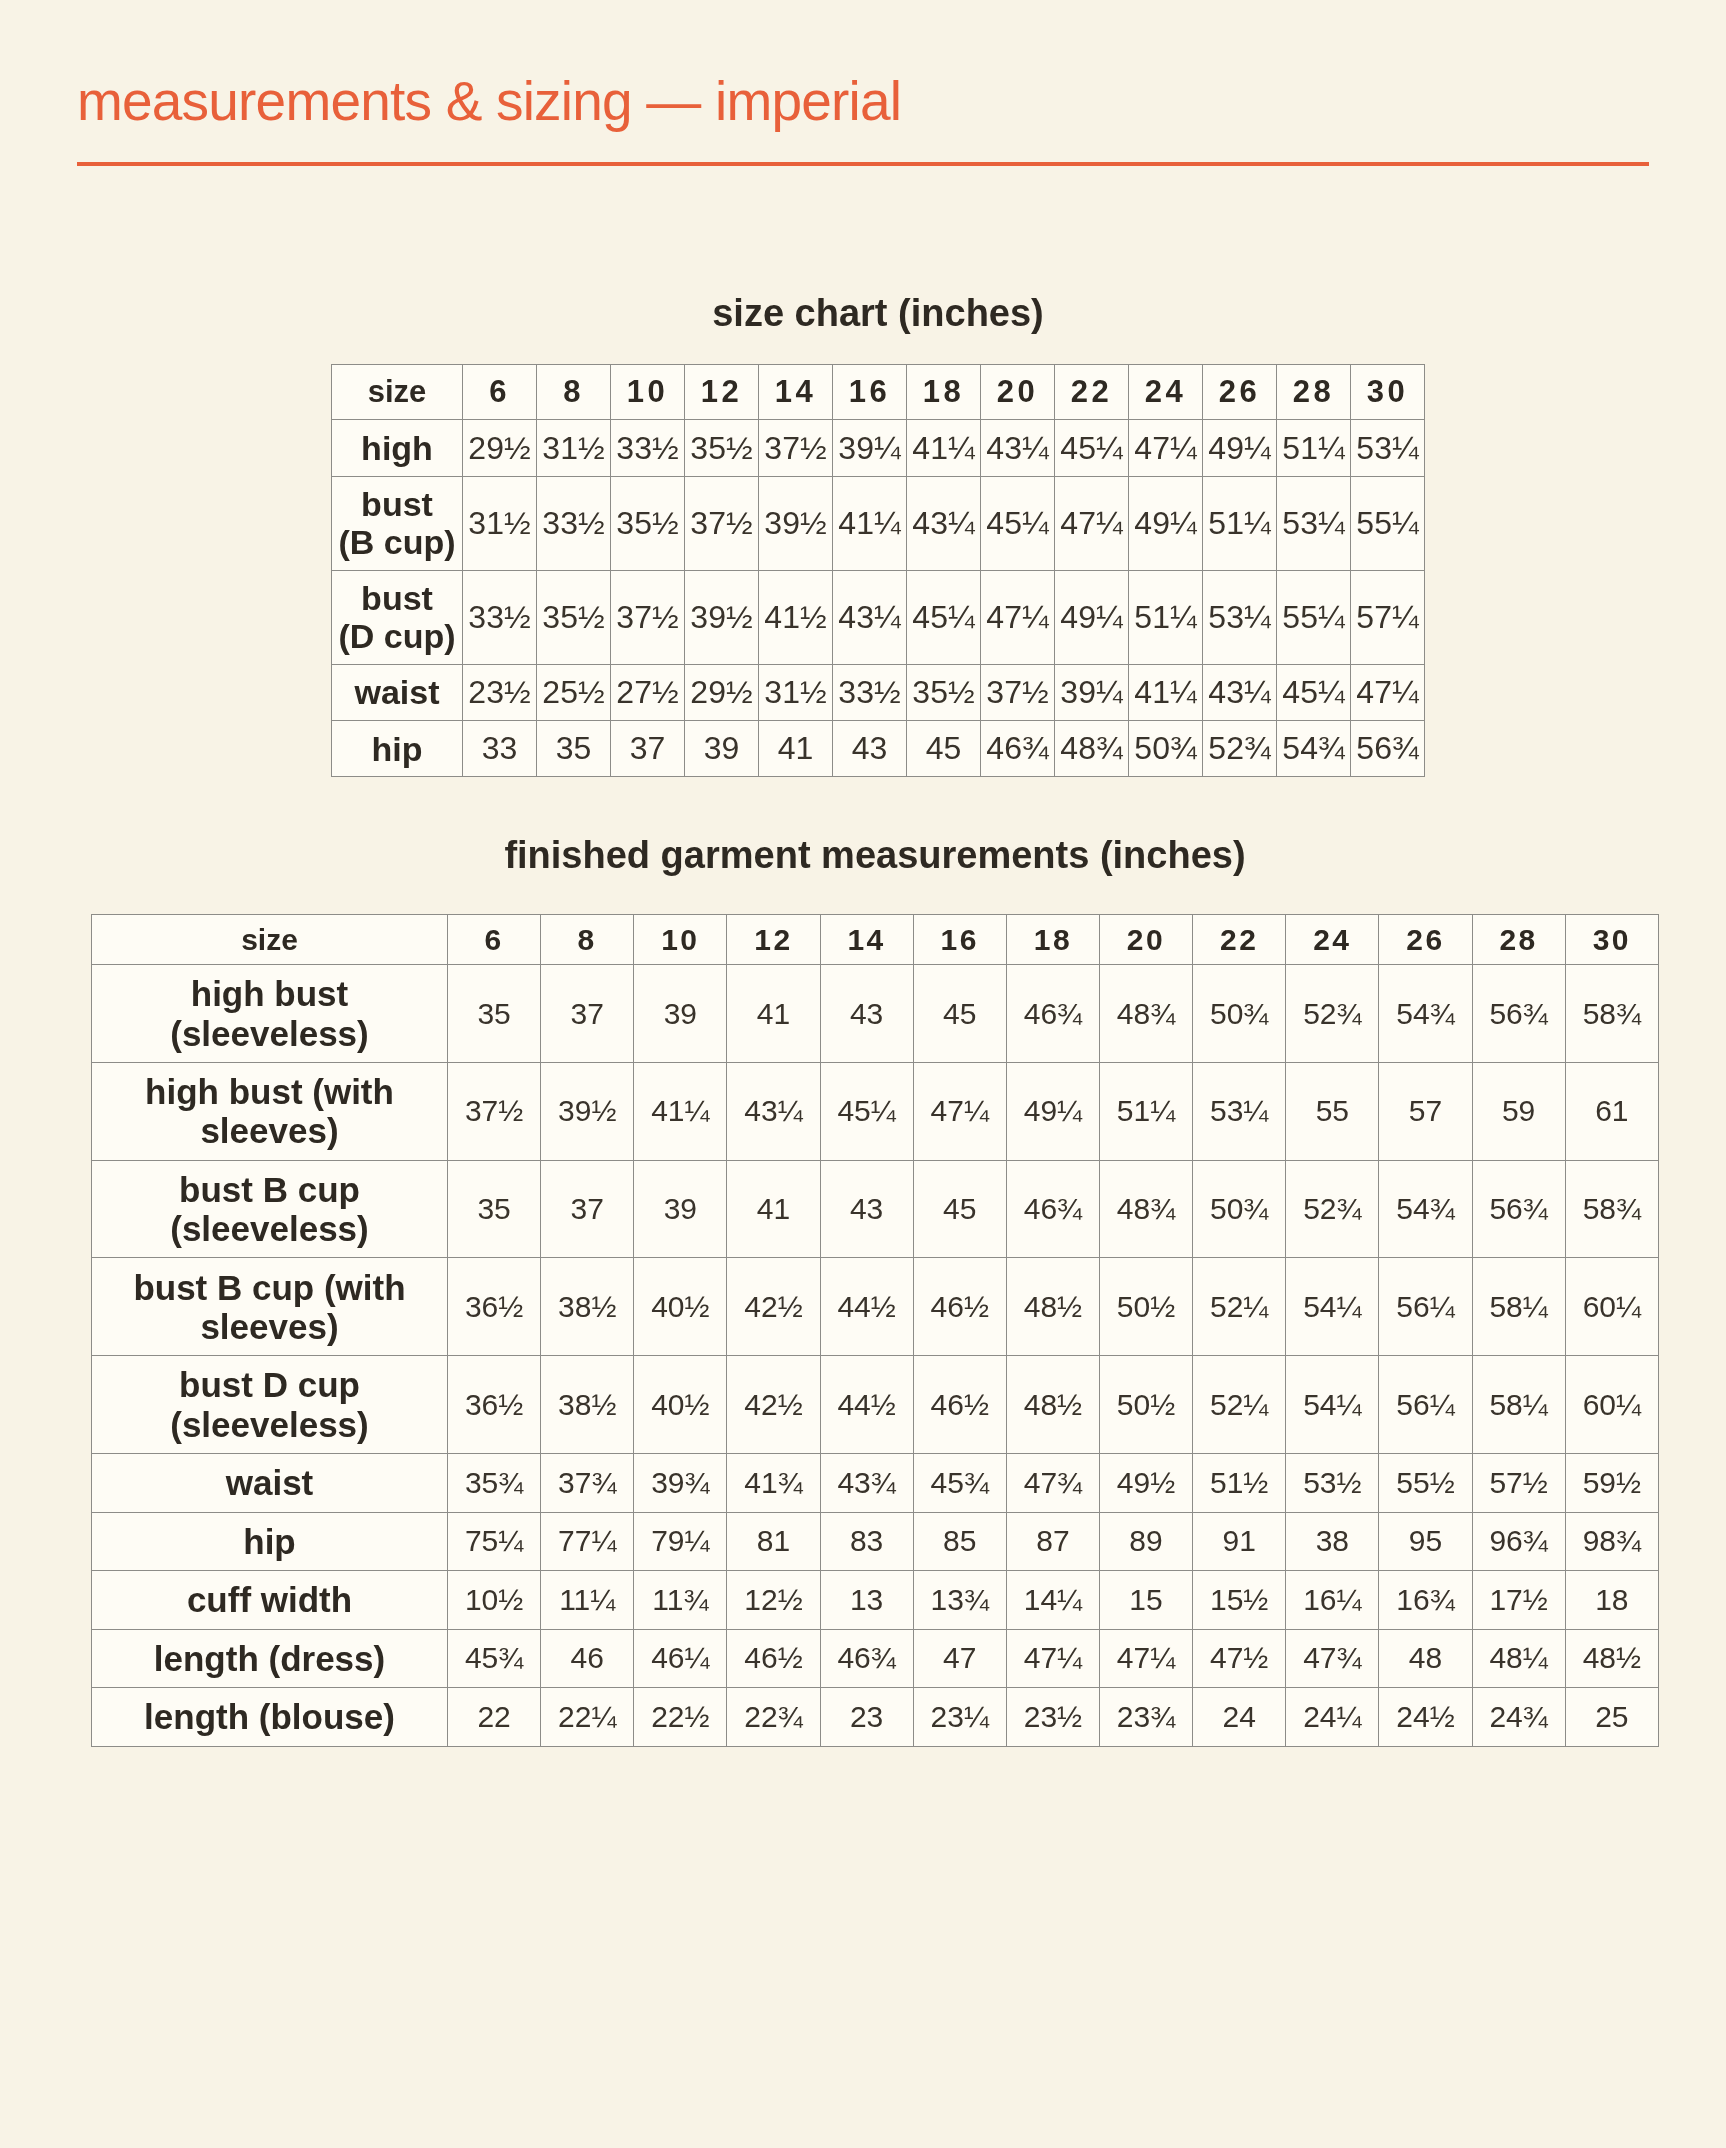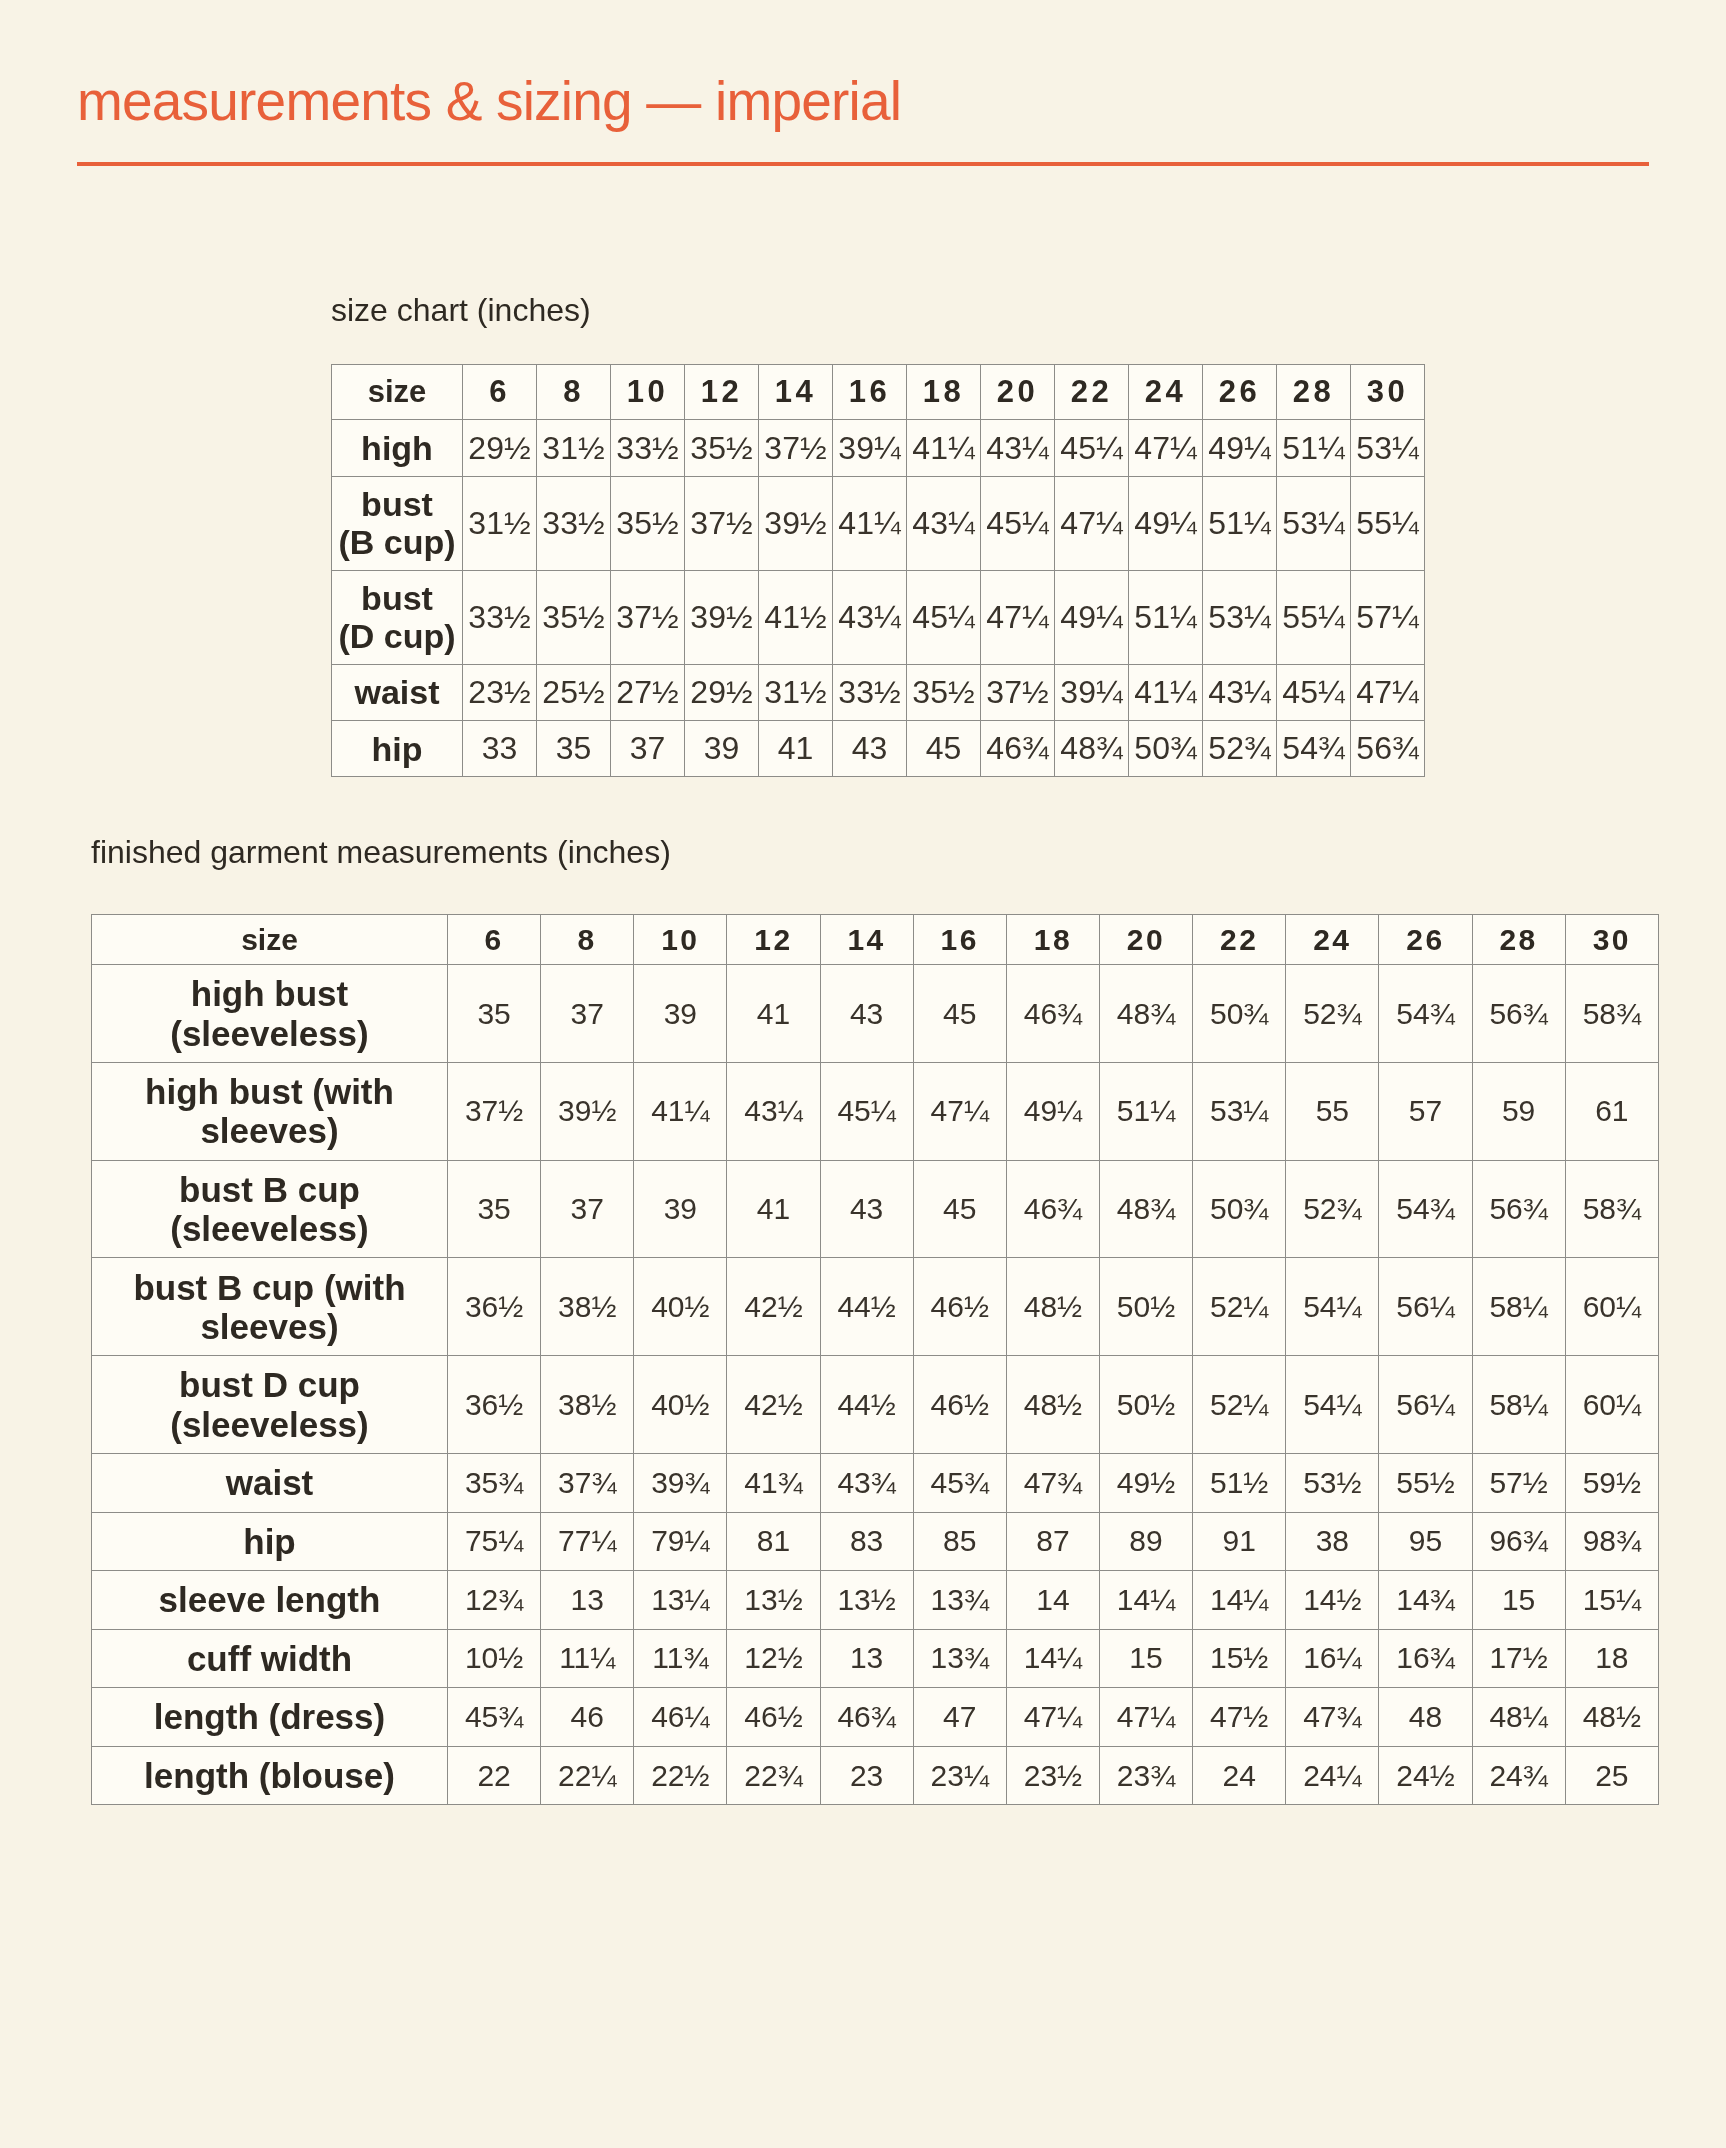--- a/index.html
+++ b/index.html
@@ -20,22 +20,22 @@
   .page-title{
     position:absolute;left:77px;top:69px;
     font-size:55px;font-weight:400;letter-spacing:-0.8px;
     color:var(--accent);
   }
   .title-rule{
     position:absolute;left:77px;top:162px;width:1572px;height:4.2px;
     background:var(--accent);
   }
   .section-title{
-    position:absolute;text-align:left;
-    font-size:32px;font-weight:400;color:var(--text);
+    position:absolute;text-align:center;
+    font-size:38px;font-weight:700;color:var(--text);
   }
   #size-chart-title{left:331px;width:1094px;top:292px;}
   #finished-chart-title{left:91px;width:1568px;top:834px;}
 
   table{border-collapse:collapse;table-layout:fixed;position:absolute;margin-top:25px;}
   th,td{
     border:1.7px solid var(--border);
     background:var(--cell);
     text-align:center;vertical-align:middle;
   }
@@ -333,36 +333,20 @@
         <td class="val">85</td>
         <td class="val">87</td>
         <td class="val">89</td>
         <td class="val">91</td>
         <td class="val">38</td>
         <td class="val">95</td>
         <td class="val">96¾</td>
         <td class="val">98¾</td>
       </tr>
       <tr>
-        <th class="label-cell">sleeve length</th>
-        <td class="val">12¾</td>
-        <td class="val">13</td>
-        <td class="val">13¼</td>
-        <td class="val">13½</td>
-        <td class="val">13½</td>
-        <td class="val">13¾</td>
-        <td class="val">14</td>
-        <td class="val">14¼</td>
-        <td class="val">14¼</td>
-        <td class="val">14½</td>
-        <td class="val">14¾</td>
-        <td class="val">15</td>
-        <td class="val">15¼</td>
-      </tr>
-      <tr>
         <th class="label-cell">cuff width</th>
         <td class="val">10½</td>
         <td class="val">11¼</td>
         <td class="val">11¾</td>
         <td class="val">12½</td>
         <td class="val">13</td>
         <td class="val">13¾</td>
         <td class="val">14¼</td>
         <td class="val">15</td>
         <td class="val">15½</td>

